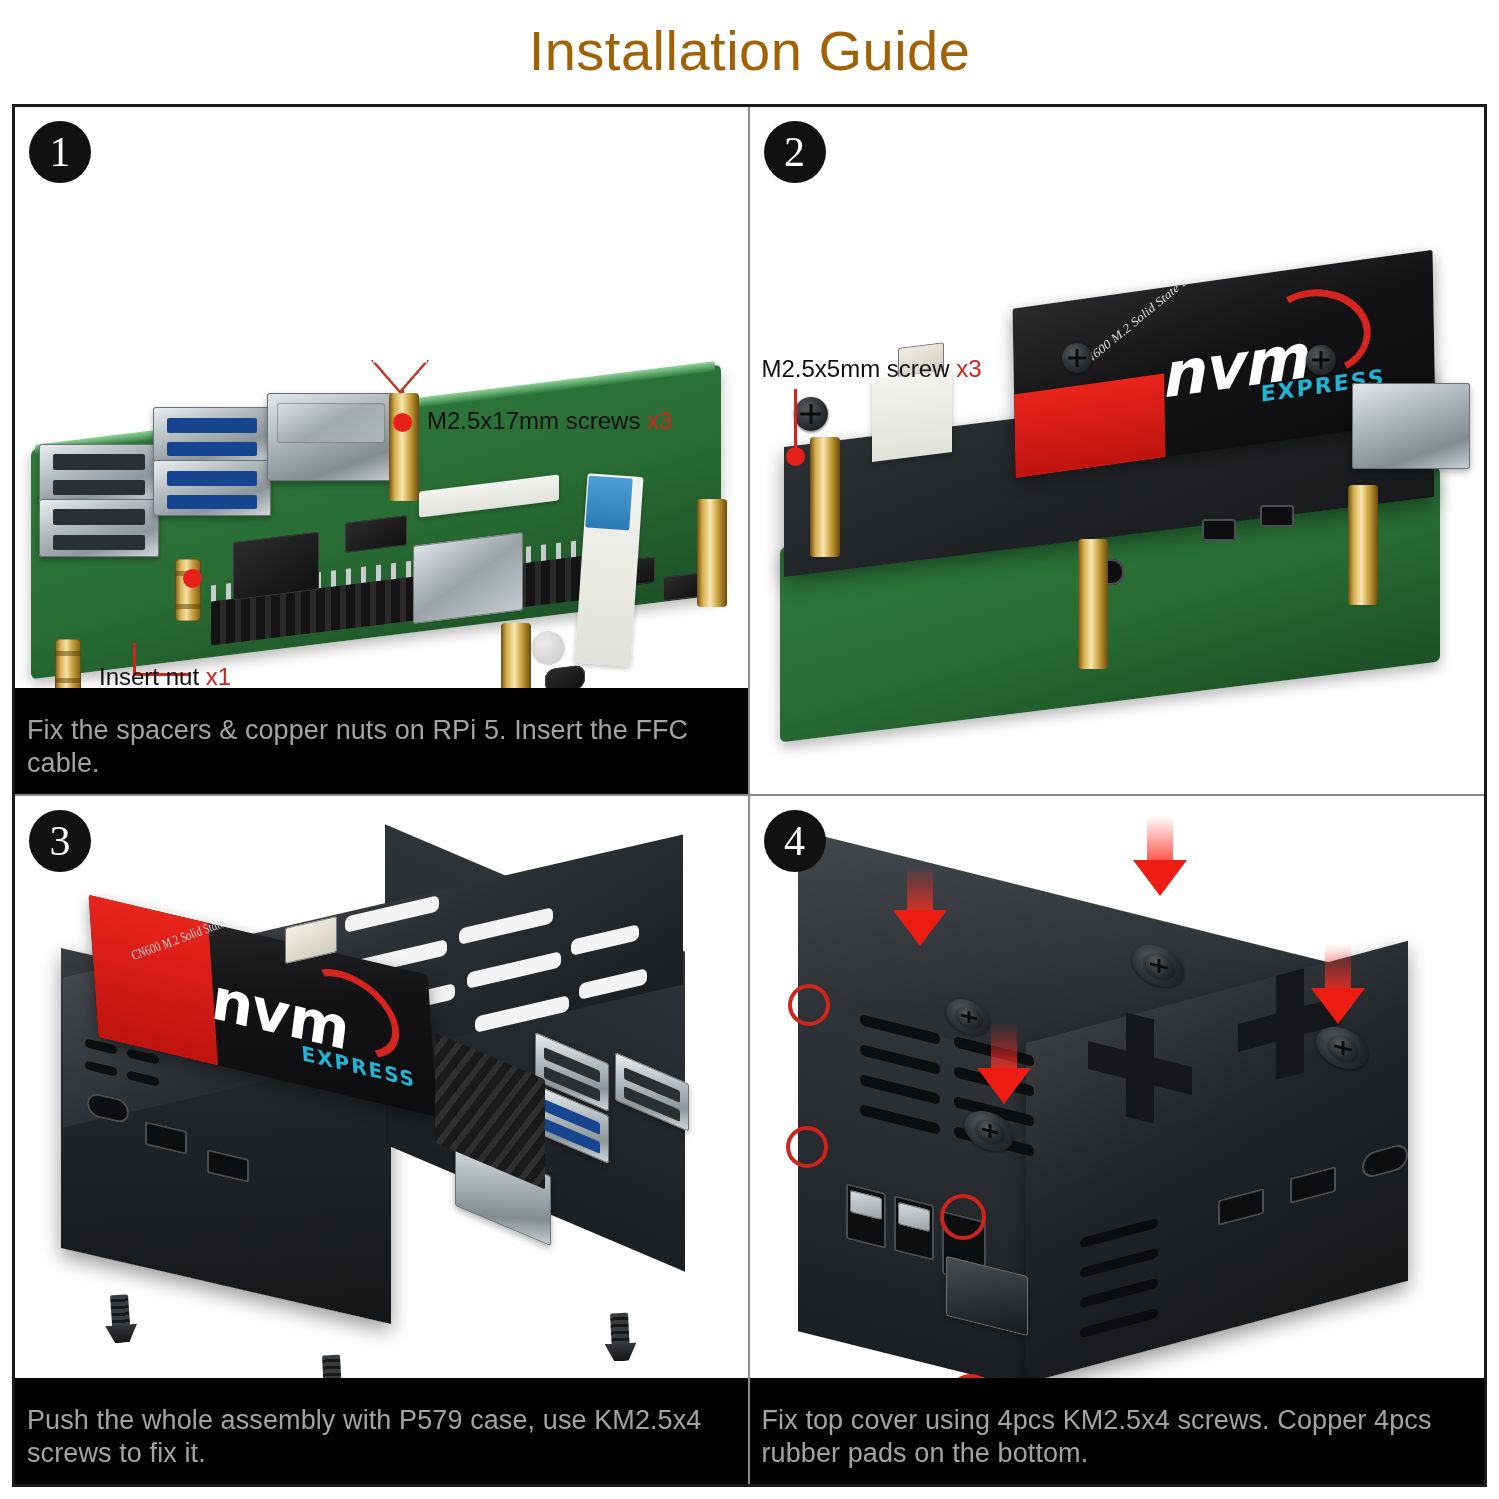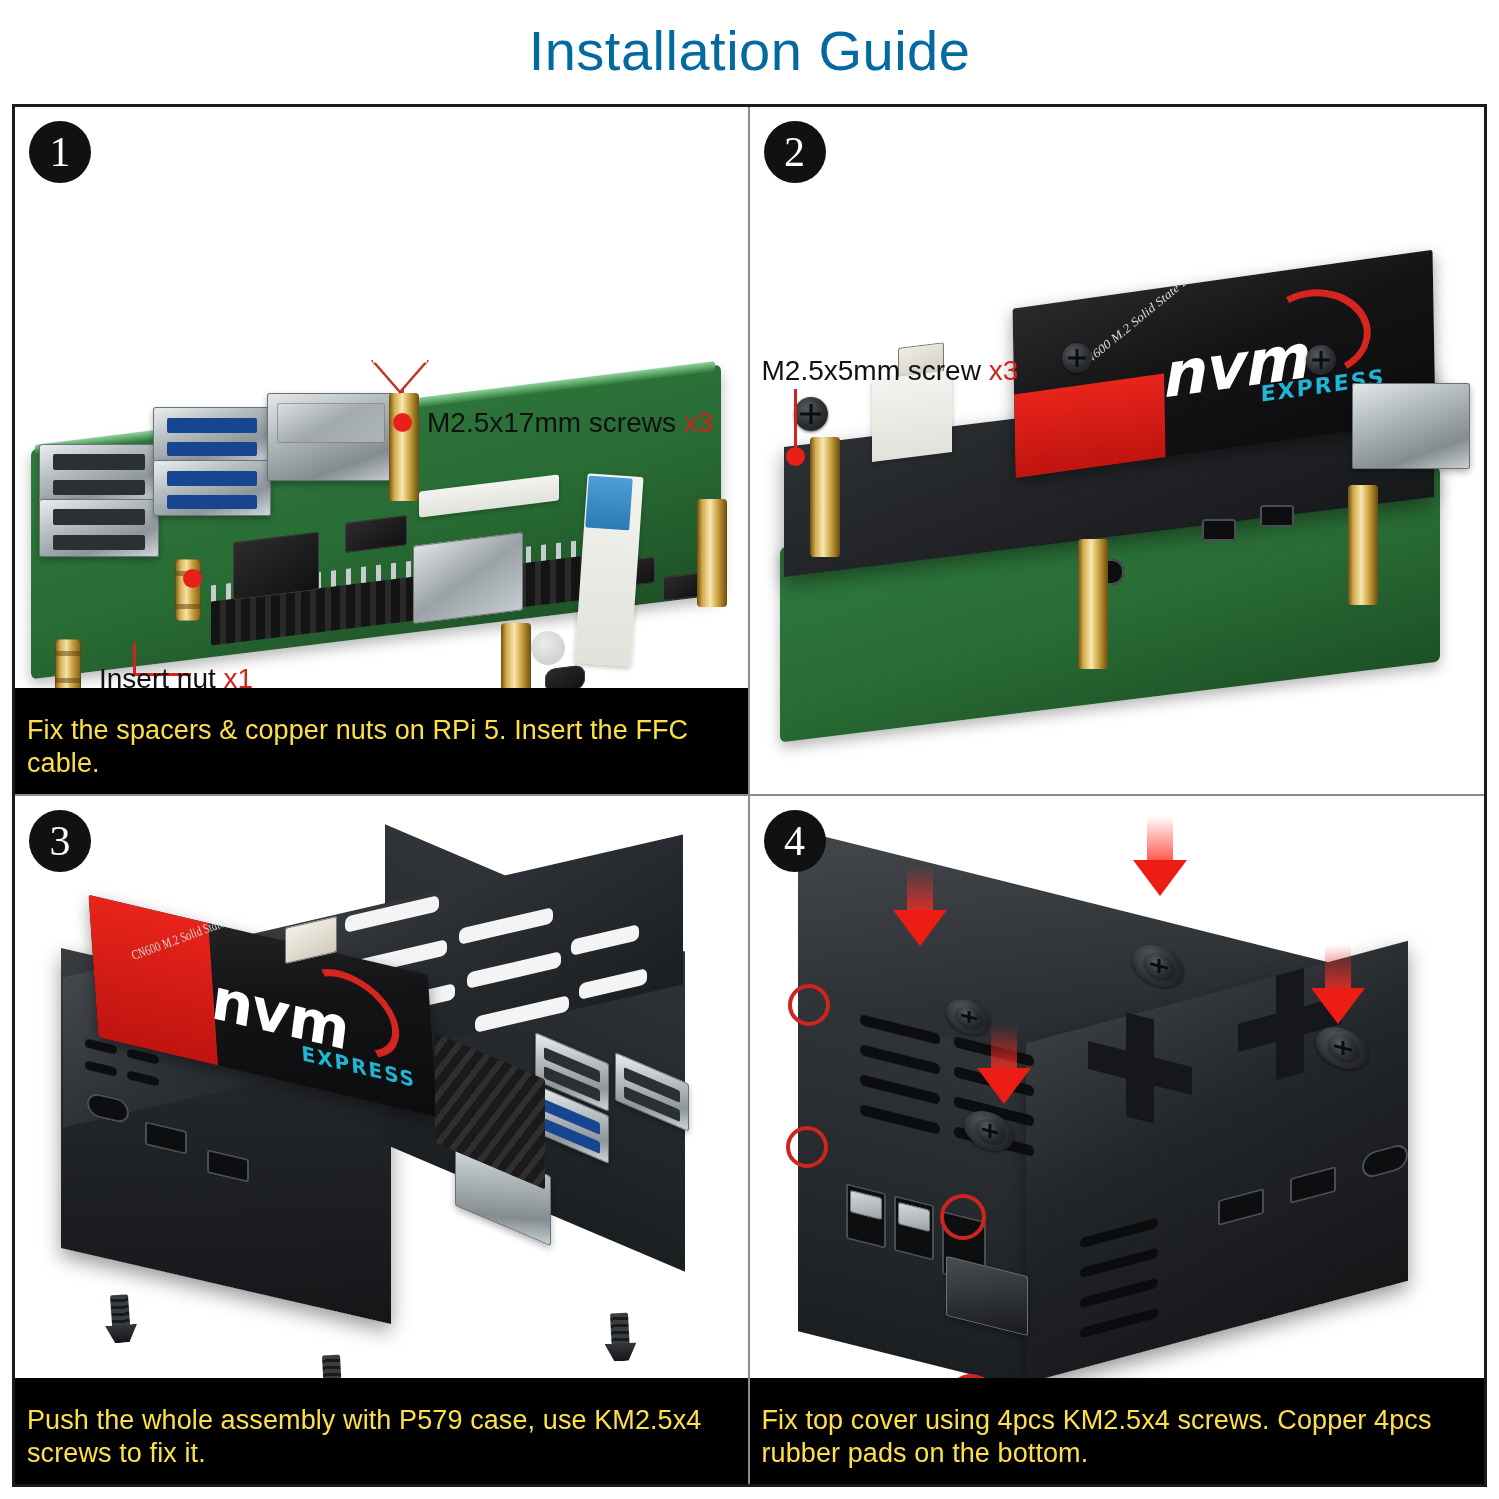--- a/index.html
+++ b/index.html
@@ -8,21 +8,21 @@
     background: #ffffff;
     font-family: "Liberation Sans", sans-serif;
     overflow: hidden;
   }
   .page { position: relative; width: 1499px; height: 1499px; background:#fff; }
 
   
   .title {
     position: absolute; top: 0; left: 0; width: 1499px; height: 100px;
     display: flex; align-items: center; justify-content: center;
-    font-size: 56px; font-weight: 400; color: #0369a1;
+    font-size: 56px; font-weight: 400; color: #a16207;
     letter-spacing: 0.5px;
   }
 
   
   .grid {
     position: absolute; left: 12px; top: 104px;
     width: 1475px; height: 1383px;
     border: 3px solid #1b1b1b;
     display: grid;
     grid-template-columns: 1fr 1fr;
@@ -46,21 +46,21 @@
     background: #111; color: #fff;
     display: flex; align-items: center; justify-content: center;
     font-family: "Liberation Serif", serif;
     font-size: 42px; line-height: 1; font-weight: 400;
     z-index: 40;
   }
 
   
   .caption {
     flex: 0 0 auto;
-    background: #000; color: #fde047;
+    background: #000; color: #a3a3a3;
     font-size: 27px; line-height: 1.22;
     padding: 26px 12px 14px 12px;
     min-height: 86px;
     letter-spacing: .1px;
   }
 
   
   .callout {
     position: absolute; left: 190px; top: 122px; width: 525px;
     border: 2px solid #c0392b; background:#fff;
@@ -73,21 +73,21 @@
     z-index: 34;
   }
 
   
   .lead { position: absolute; background: #d0241c; z-index: 30; }
   .lead.v { width: 3px; }
   .lead.h { height: 3px; }
 
   .lbl {
     position: absolute; z-index: 32;
-    font-size: 28px; color:#111; white-space: nowrap;
+    font-size: 24px; color:#111; white-space: nowrap;
   }
   .lbl .qty { color:#d0241c; }
 
   .dot {
     position:absolute; width: 19px; height: 19px; border-radius:50%;
     background:#e8201a; z-index: 33;
   }
   .ring {
     position:absolute; border: 4px solid #d0241c; border-radius:50%;
     z-index: 33;

